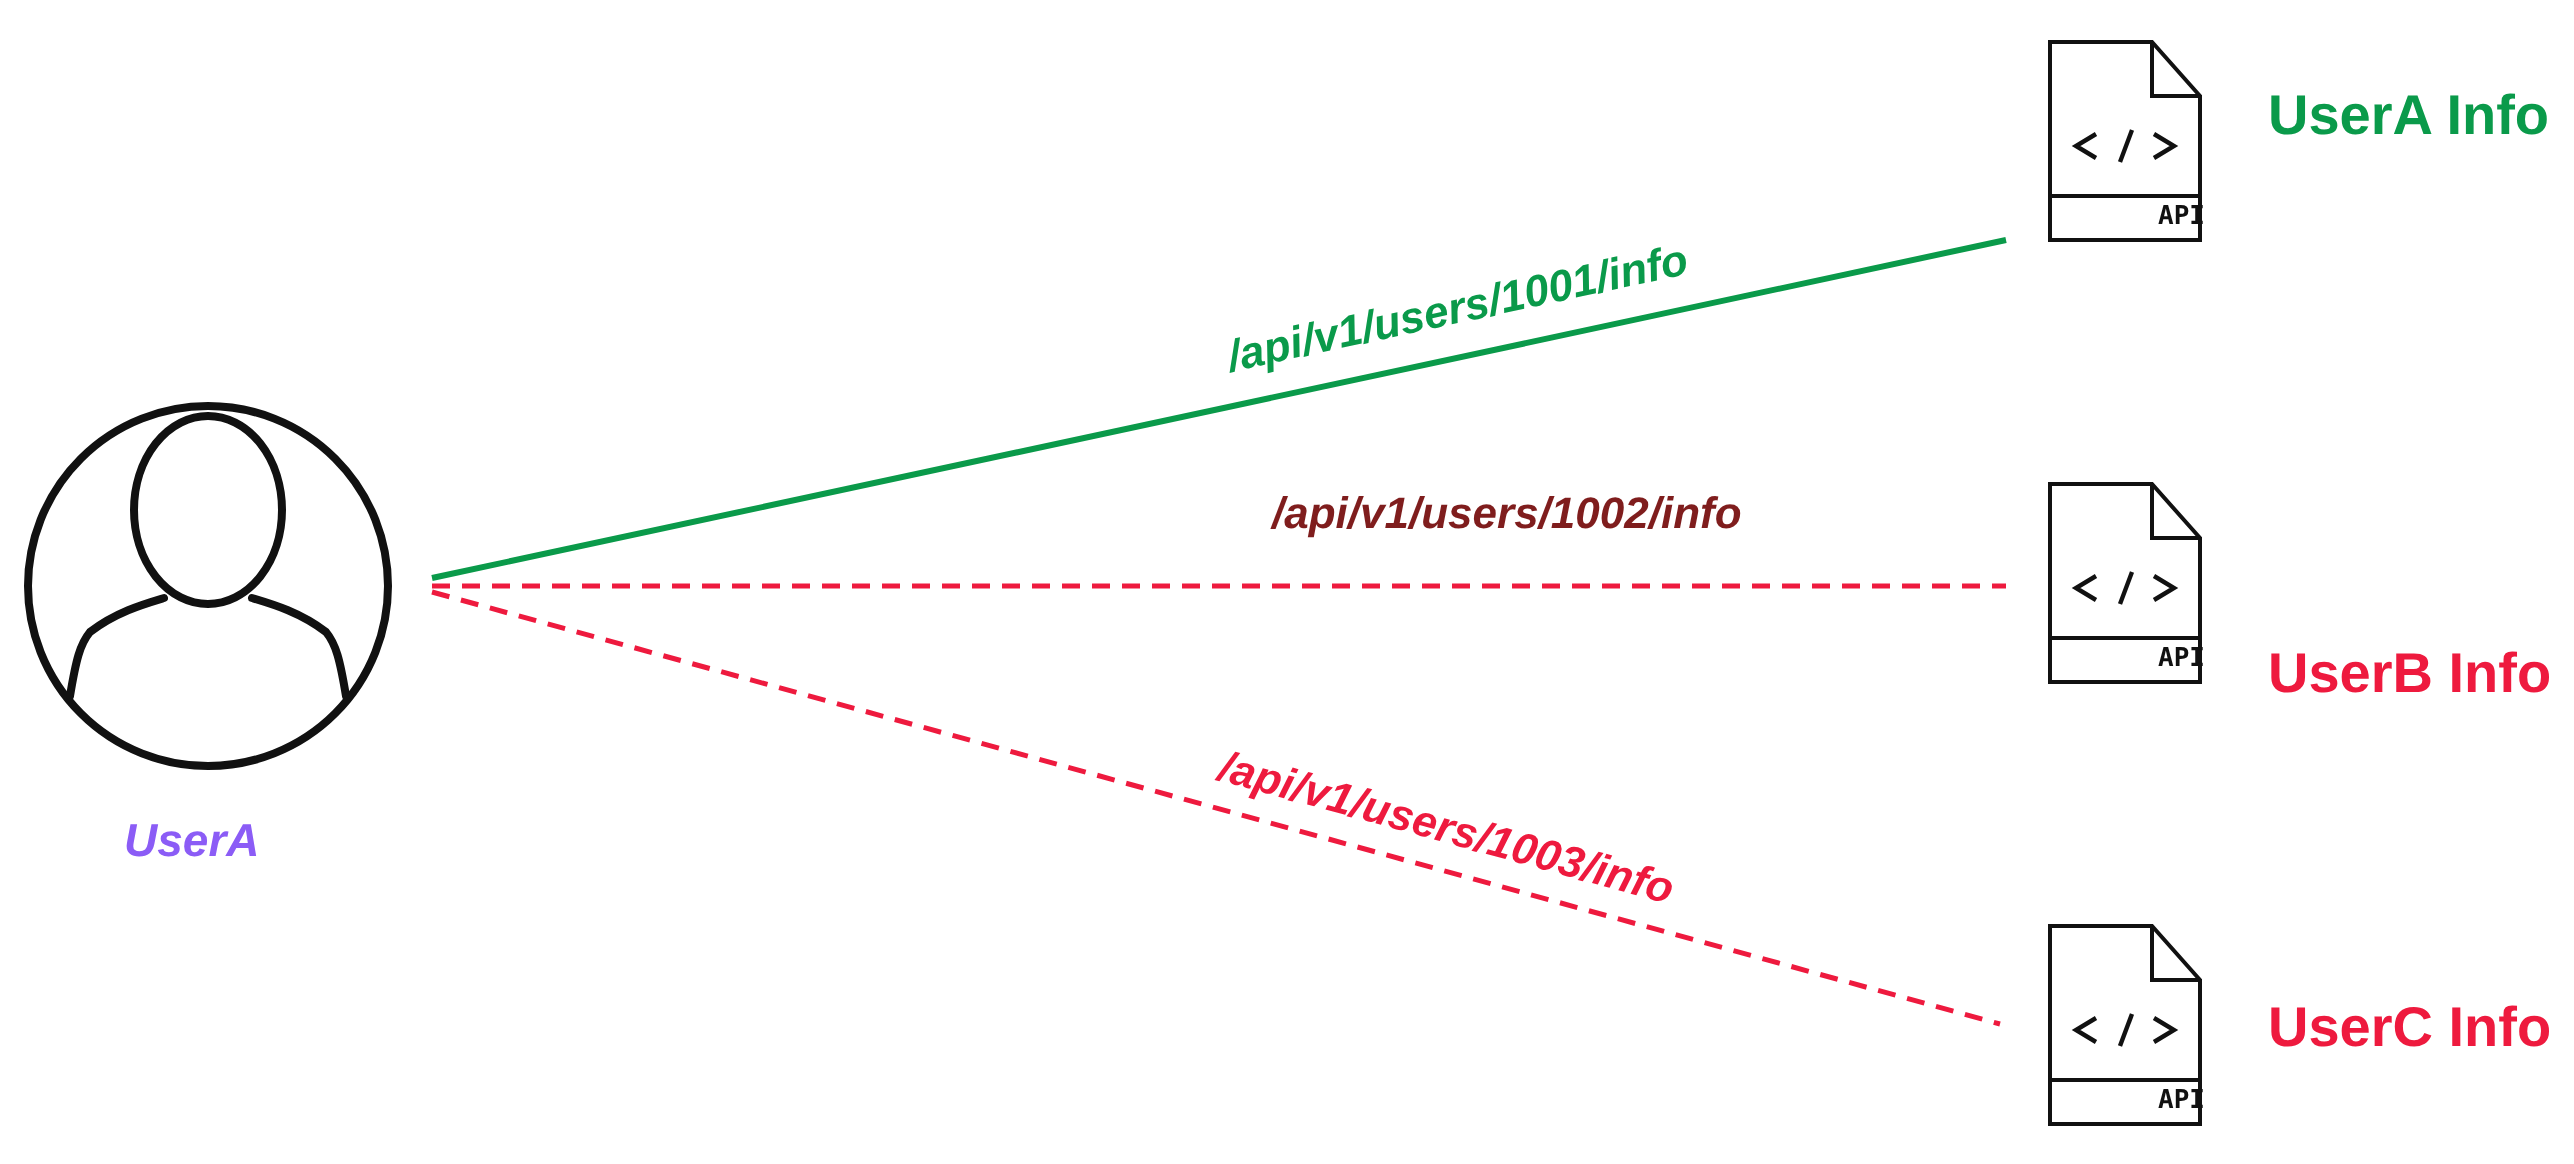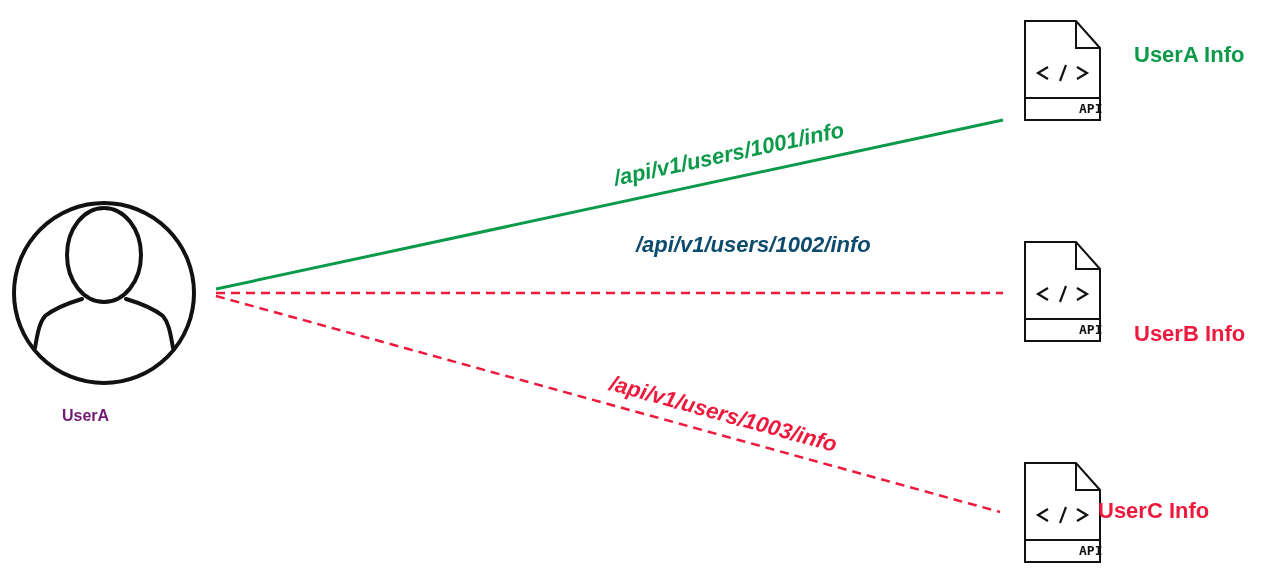--- a/index.html
+++ b/index.html
@@ -1,20 +1,20 @@
 <!DOCTYPE html>
 <html><head>
   <meta charset="utf-8">
   <style>
     html, body { margin: 0; padding: 0; background: #ffffff; }
     body { width: 1287px; height: 582px; position: relative; overflow: hidden; font-family: "Liberation Sans", sans-serif; }
     svg.canvas { position: absolute; left: 0; top: 0; }
     .lbl { position: absolute; font-weight: bold; white-space: nowrap; font-family: "Liberation Sans", sans-serif; }
-    .user-label { left: 62px; top: 407px; font-size: 16px; color: #701a75; }
-    .info { font-size: 22px; }
+    .user-label { left: 62px; top: 407px; font-size: 23px; color: #8b5cf6; font-style: italic; }
+    .info { font-size: 28px; }
     .path { font-size: 22px; font-style: italic; transform-origin: left center; }
     .api-text { font-family: "DejaVu Sans Mono", monospace; margin-left: 32px; }
   </style>
 </head>
 <body>
 
 <svg class="canvas" width="1287" height="582" viewBox="0 0 1287 582" xmlns="http://www.w3.org/2000/svg">
 
   <g fill="none" stroke="#111111" stroke-width="4" stroke-linecap="round" stroke-linejoin="round">
     <circle cx="104" cy="293" r="90"></circle>
@@ -55,18 +55,18 @@
   </g>
 </svg>
 
 <div class="lbl api-text" style="left:1047px; top:101px; font-size:13px; color:#111;">API</div>
 <div class="lbl api-text" style="left:1047px; top:322px; font-size:13px; color:#111;">API</div>
 <div class="lbl api-text" style="left:1047px; top:543px; font-size:13px; color:#111;">API</div>
 
 <div class="lbl user-label">UserA</div>
 
 <div class="lbl path" style="left:614px; top:166px; color:#0a9a4a; transform: rotate(-12.1deg);">/api/v1/users/1001/info</div>
-<div class="lbl path" style="left:636px; top:232px; color:#0c4a6e;">/api/v1/users/1002/info</div>
+<div class="lbl path" style="left:636px; top:244px; color:#7f1d1d;">/api/v1/users/1002/info</div>
 <div class="lbl path" style="left:610px; top:370px; color:#ee1a3e; transform: rotate(15.4deg);">/api/v1/users/1003/info</div>
 
 <div class="lbl info" style="left:1134px; top:42px; color:#0a9a4a;">UserA Info</div>
 <div class="lbl info" style="left:1134px; top:281px; color:#ee1a3e;margin-top:40px;">UserB Info</div>
-<div class="lbl info" style="left:1098px; top:498px; color:#ee1a3e;">UserC Info</div>
+<div class="lbl info" style="left:1134px; top:498px; color:#ee1a3e;">UserC Info</div>
 
 </body></html>

